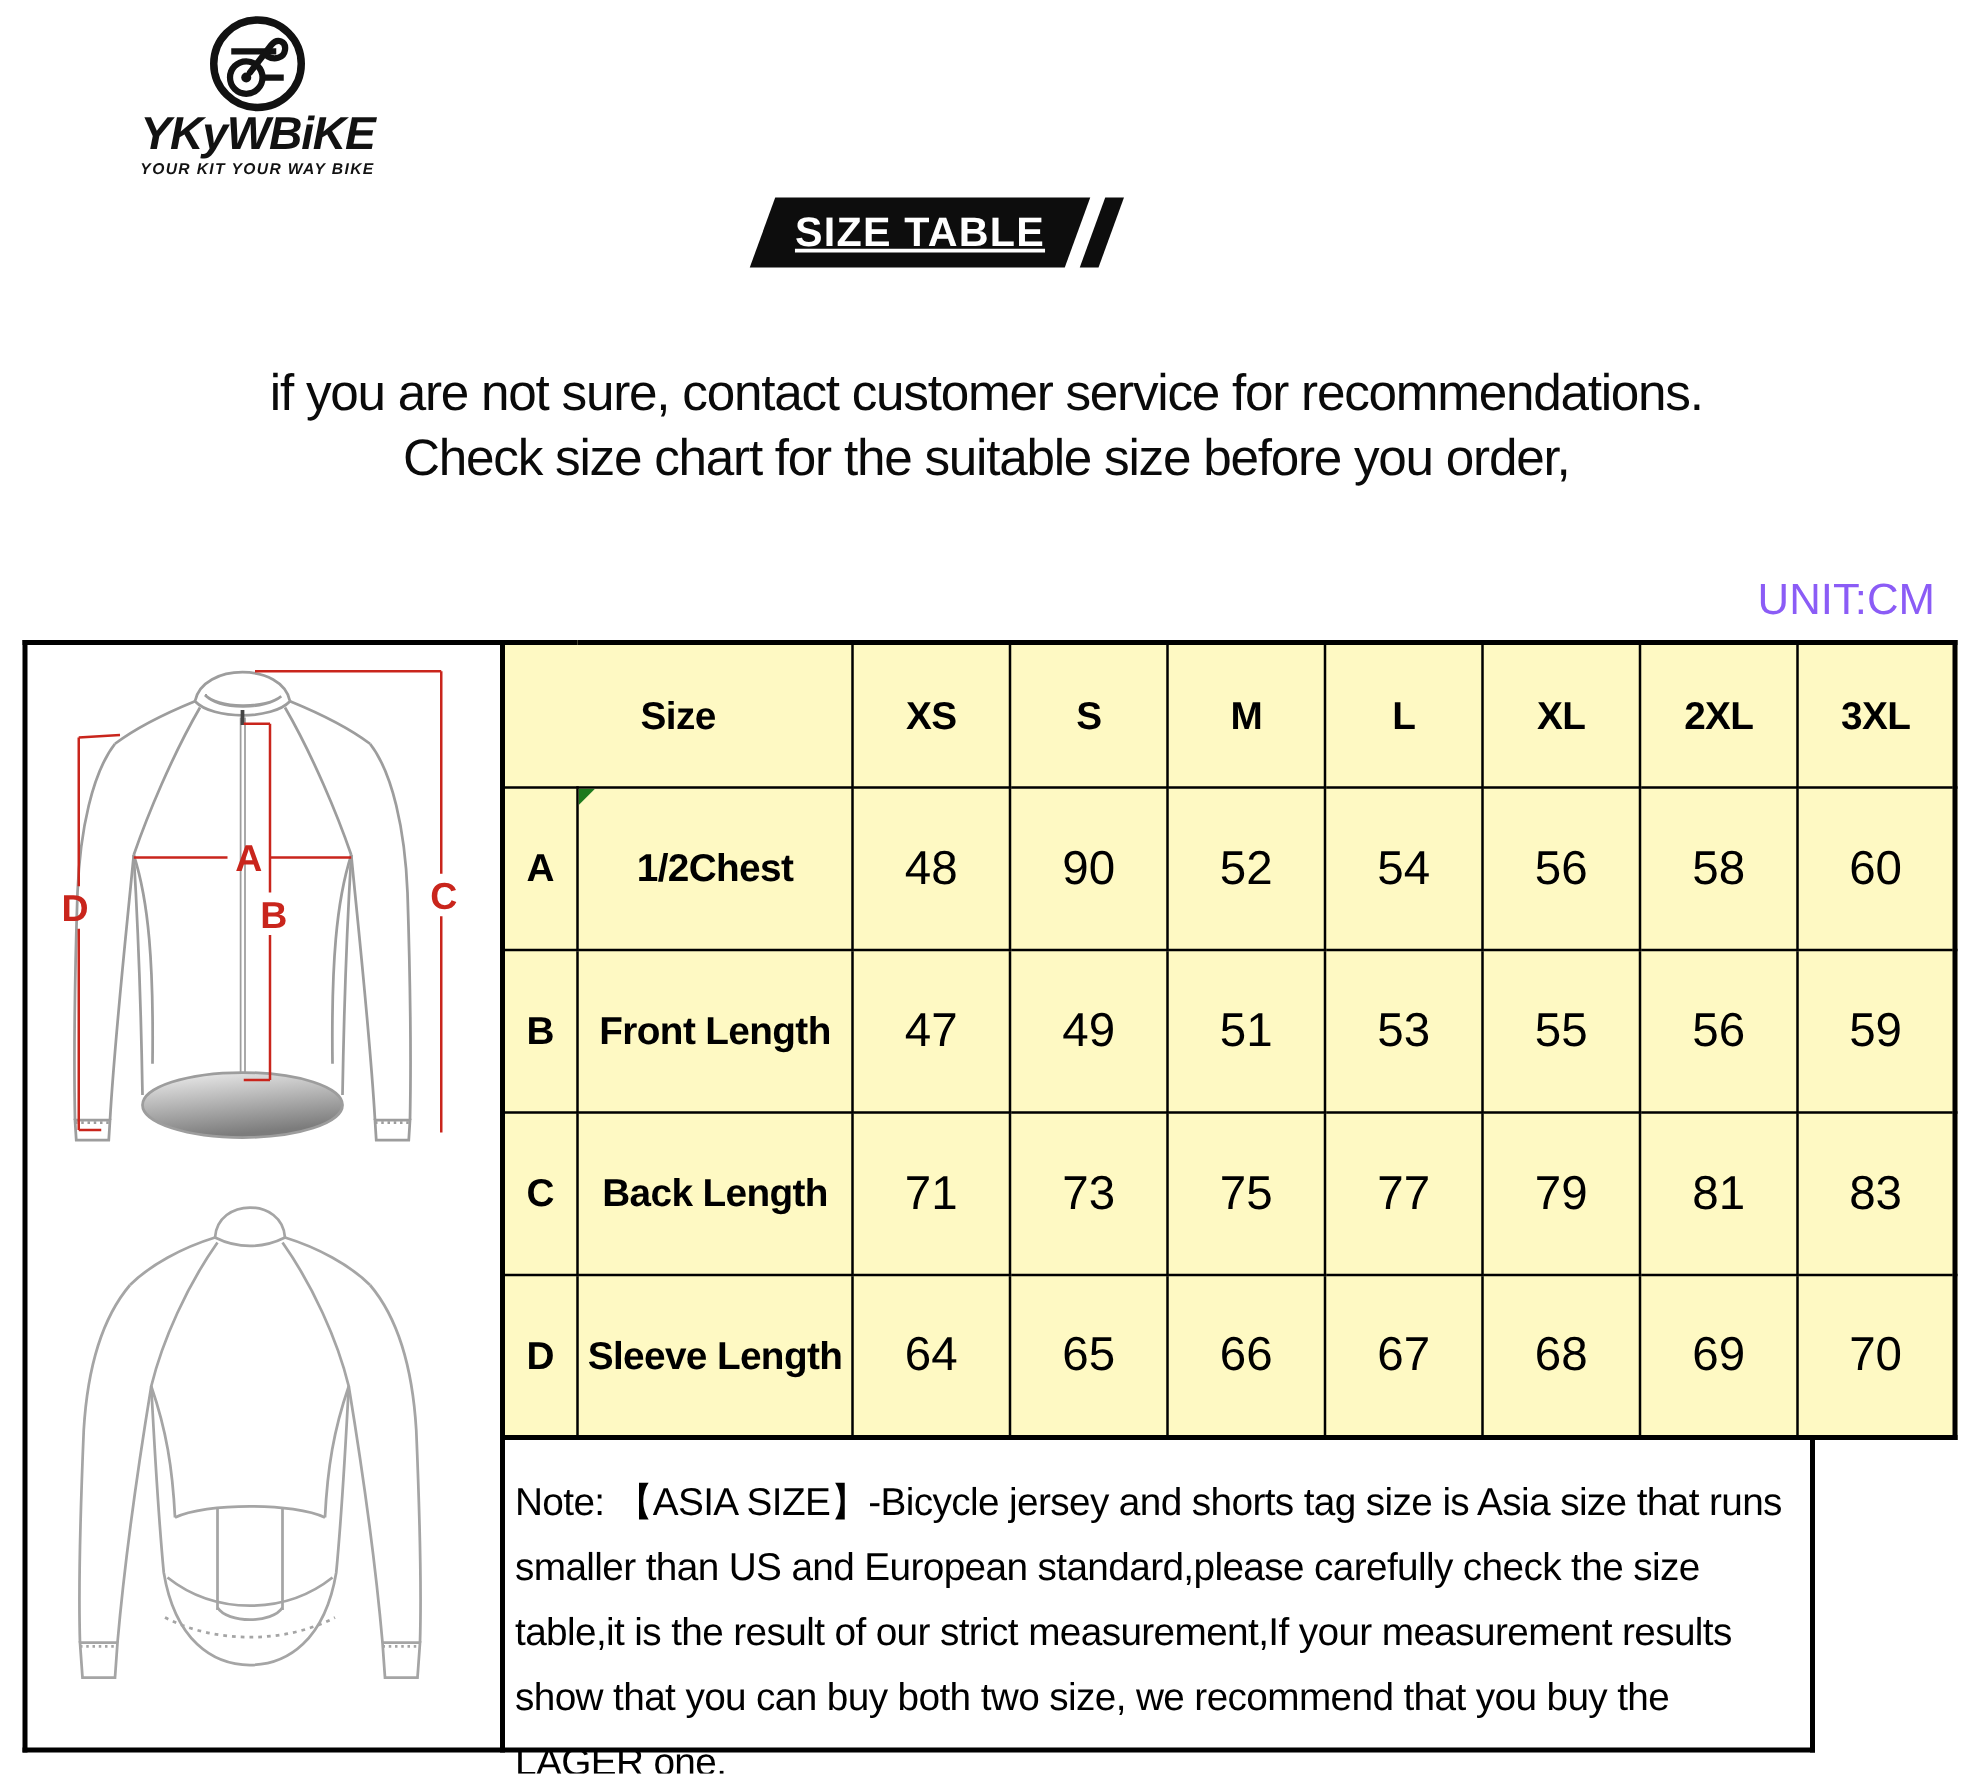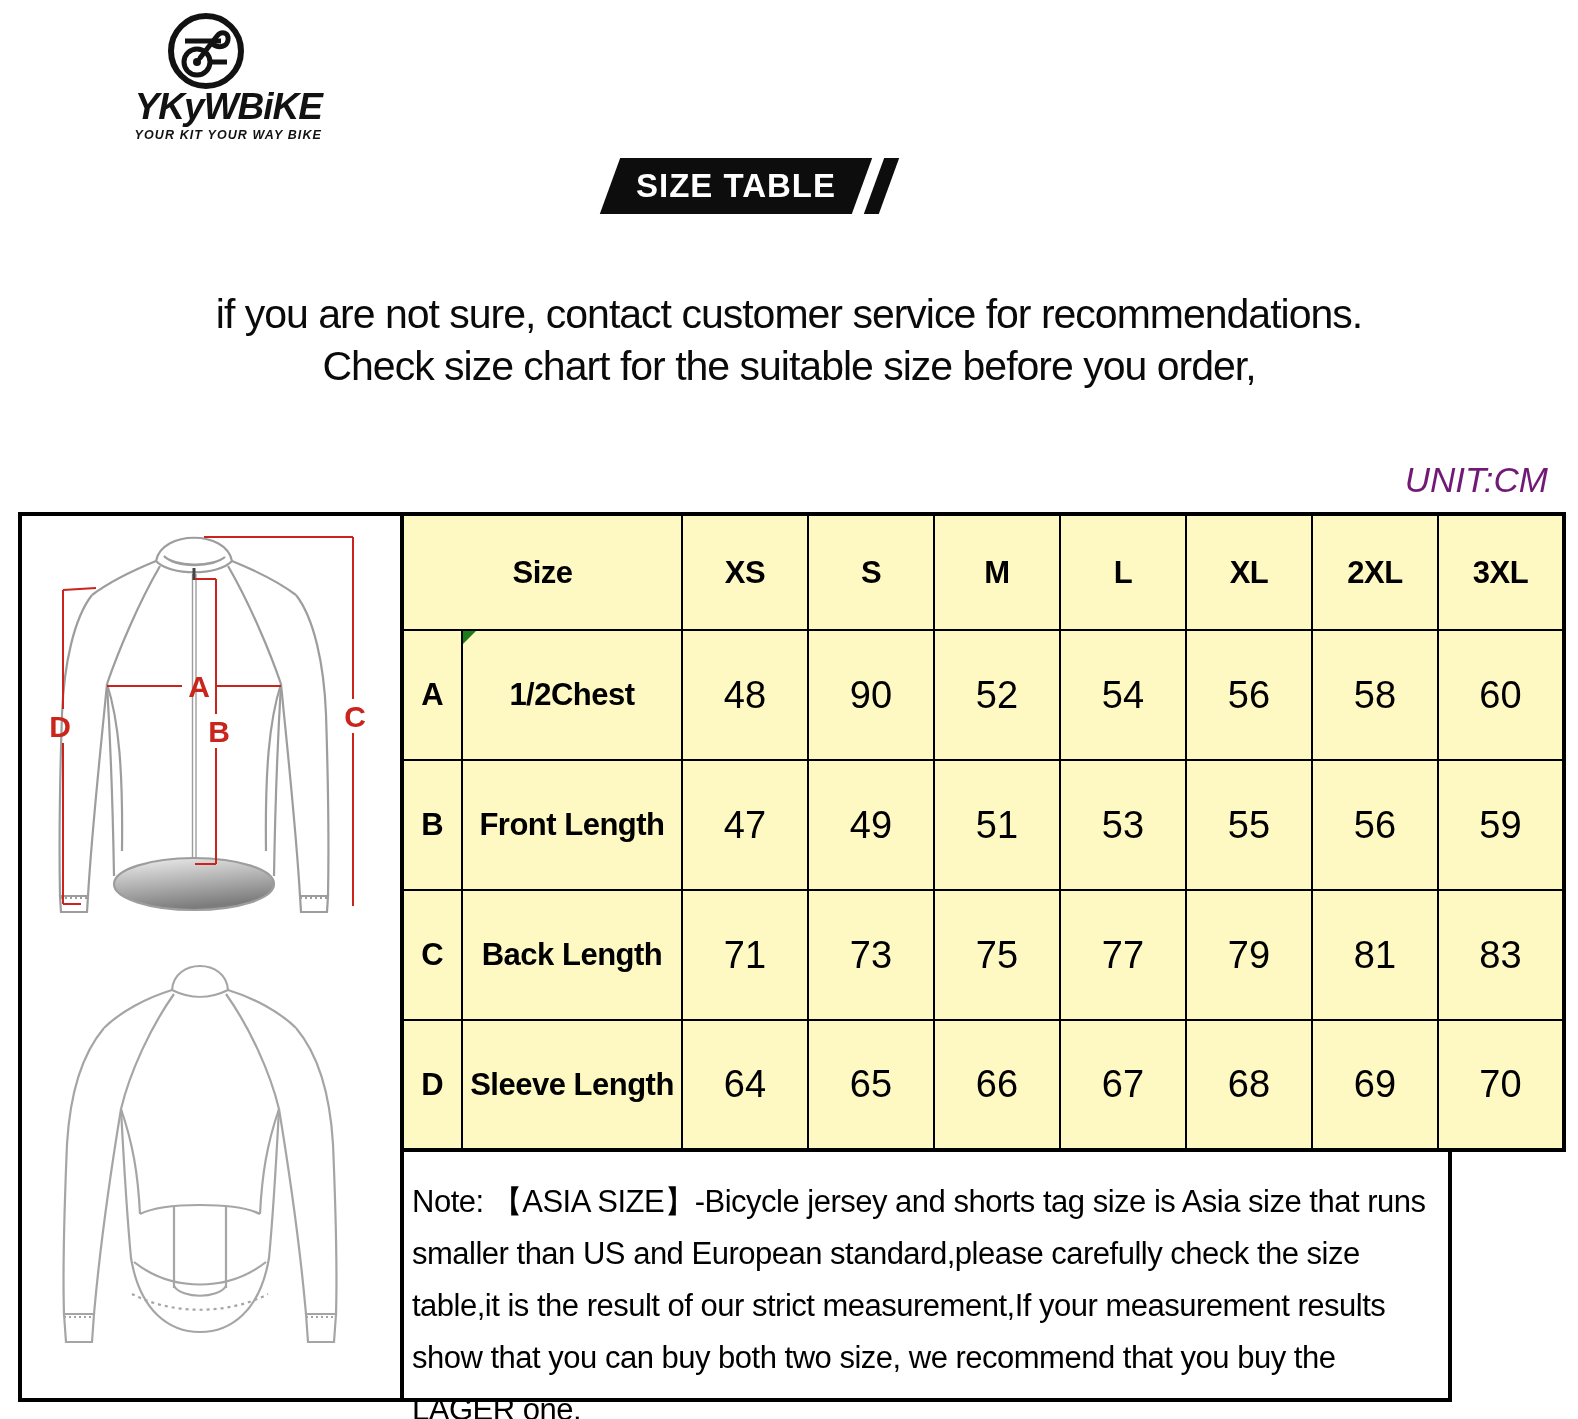--- a/index.html
+++ b/index.html
@@ -1,42 +1,42 @@
 <!DOCTYPE html>
 <html><head>
 <meta charset="utf-8">
 <style>
   html,body{margin:0;padding:0;background:#ffffff;}
   .page{position:relative;width:1578px;height:1419px;background:#ffffff;overflow:hidden;
         font-family:"Liberation Sans","DejaVu Sans",sans-serif;color:#000;}
 
   
-  .logo{position:absolute;left:90px;top:10px;width:232px;text-align:right;}
+  .logo{position:absolute;left:90px;top:10px;width:232px;text-align:center;}
   .logo-icon{display:block;margin:0 auto;}
   .brand{font-size:37px;font-weight:bold;font-style:italic;letter-spacing:-1px;
          color:#121212;line-height:1.0;margin-top:-4px;white-space:nowrap;}
   .tagline{font-size:12.5px;font-weight:bold;letter-spacing:1.1px;color:#121212;
            margin-top:3px;white-space:nowrap;font-style:italic;}
 
   
   .banner{position:absolute;left:598px;top:158px;width:310px;height:56px;}
   .banner-shape{position:absolute;left:12px;top:0;width:252px;height:56px;
                 background:#0d0d0d;transform:skewX(-20deg);}
   .banner-notch{position:absolute;left:276px;top:0;width:15px;height:56px;
                 background:#0d0d0d;transform:skewX(-20deg);}
   .banner-text{position:absolute;left:12px;top:0;width:252px;height:56px;
                display:flex;align-items:center;justify-content:center;
-               color:#ffffff;font-size:33px;font-weight:bold;letter-spacing:1px;}
+               color:#ffffff;font-size:33px;font-weight:bold;letter-spacing:1px;text-decoration:underline;}
 
   
   .intro{position:absolute;left:0;top:288px;width:1578px;text-align:center;
          font-size:41px;letter-spacing:-1px;line-height:52px;color:#0a0a0a;}
 
   
-  .unit{position:absolute;right:30px;top:460px;font-size:35px;color:#701a75;letter-spacing:0px;font-style:italic;}
+  .unit{position:absolute;right:30px;top:460px;font-size:35px;color:#8b5cf6;letter-spacing:0px;}
 
   
   .diagram-panel{position:absolute;left:18px;top:512px;width:382px;height:890px;
                  border:4px solid #000;border-right:none;box-sizing:border-box;background:#fff;}
   .diagram-panel svg{position:absolute;left:0;top:0;}
 
   
   .size-table{position:absolute;left:400px;top:512px;width:1164px;height:640px;
               border-collapse:collapse;table-layout:fixed;background:#fef9c3;
               border:4px solid #000;box-sizing:border-box;}

